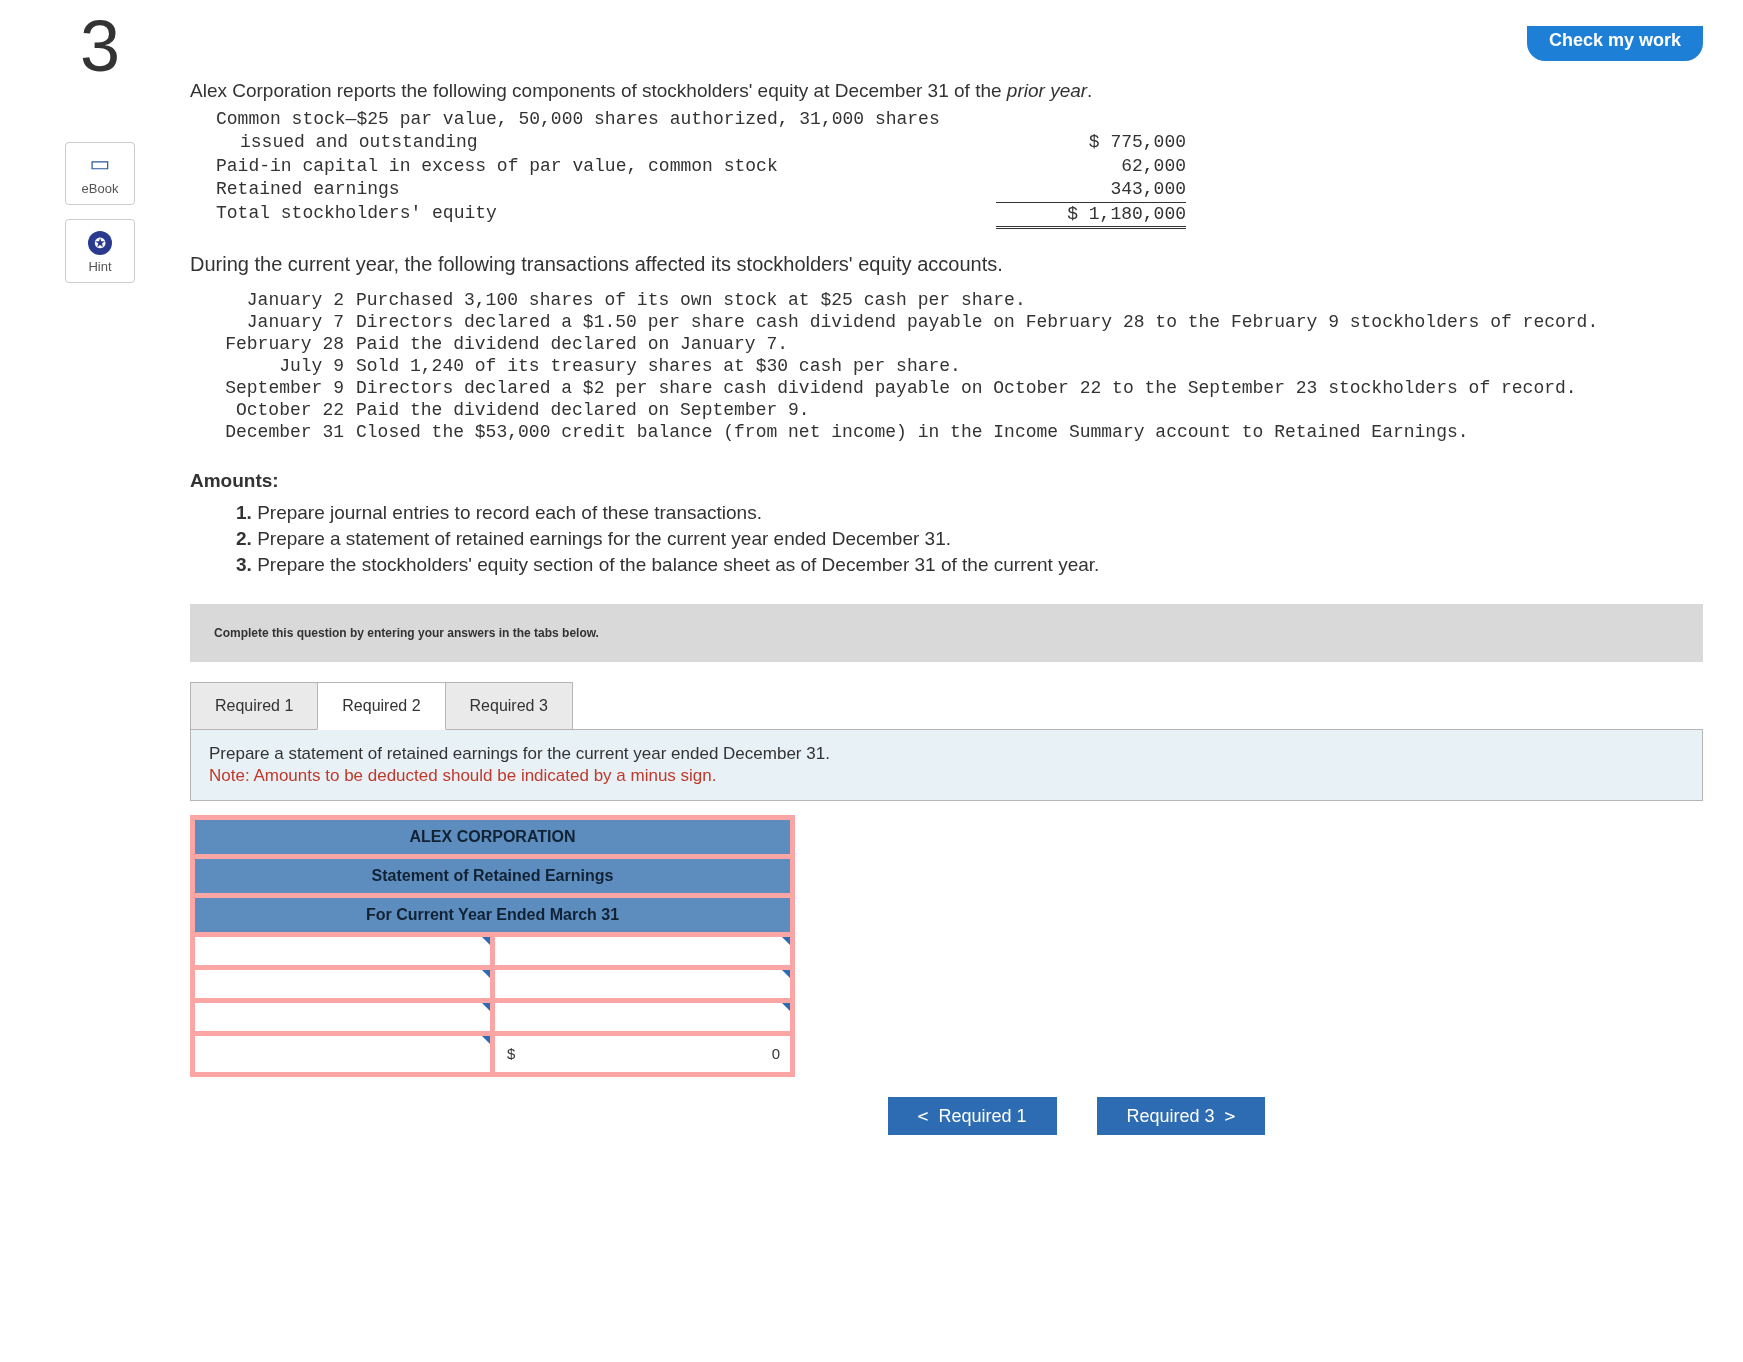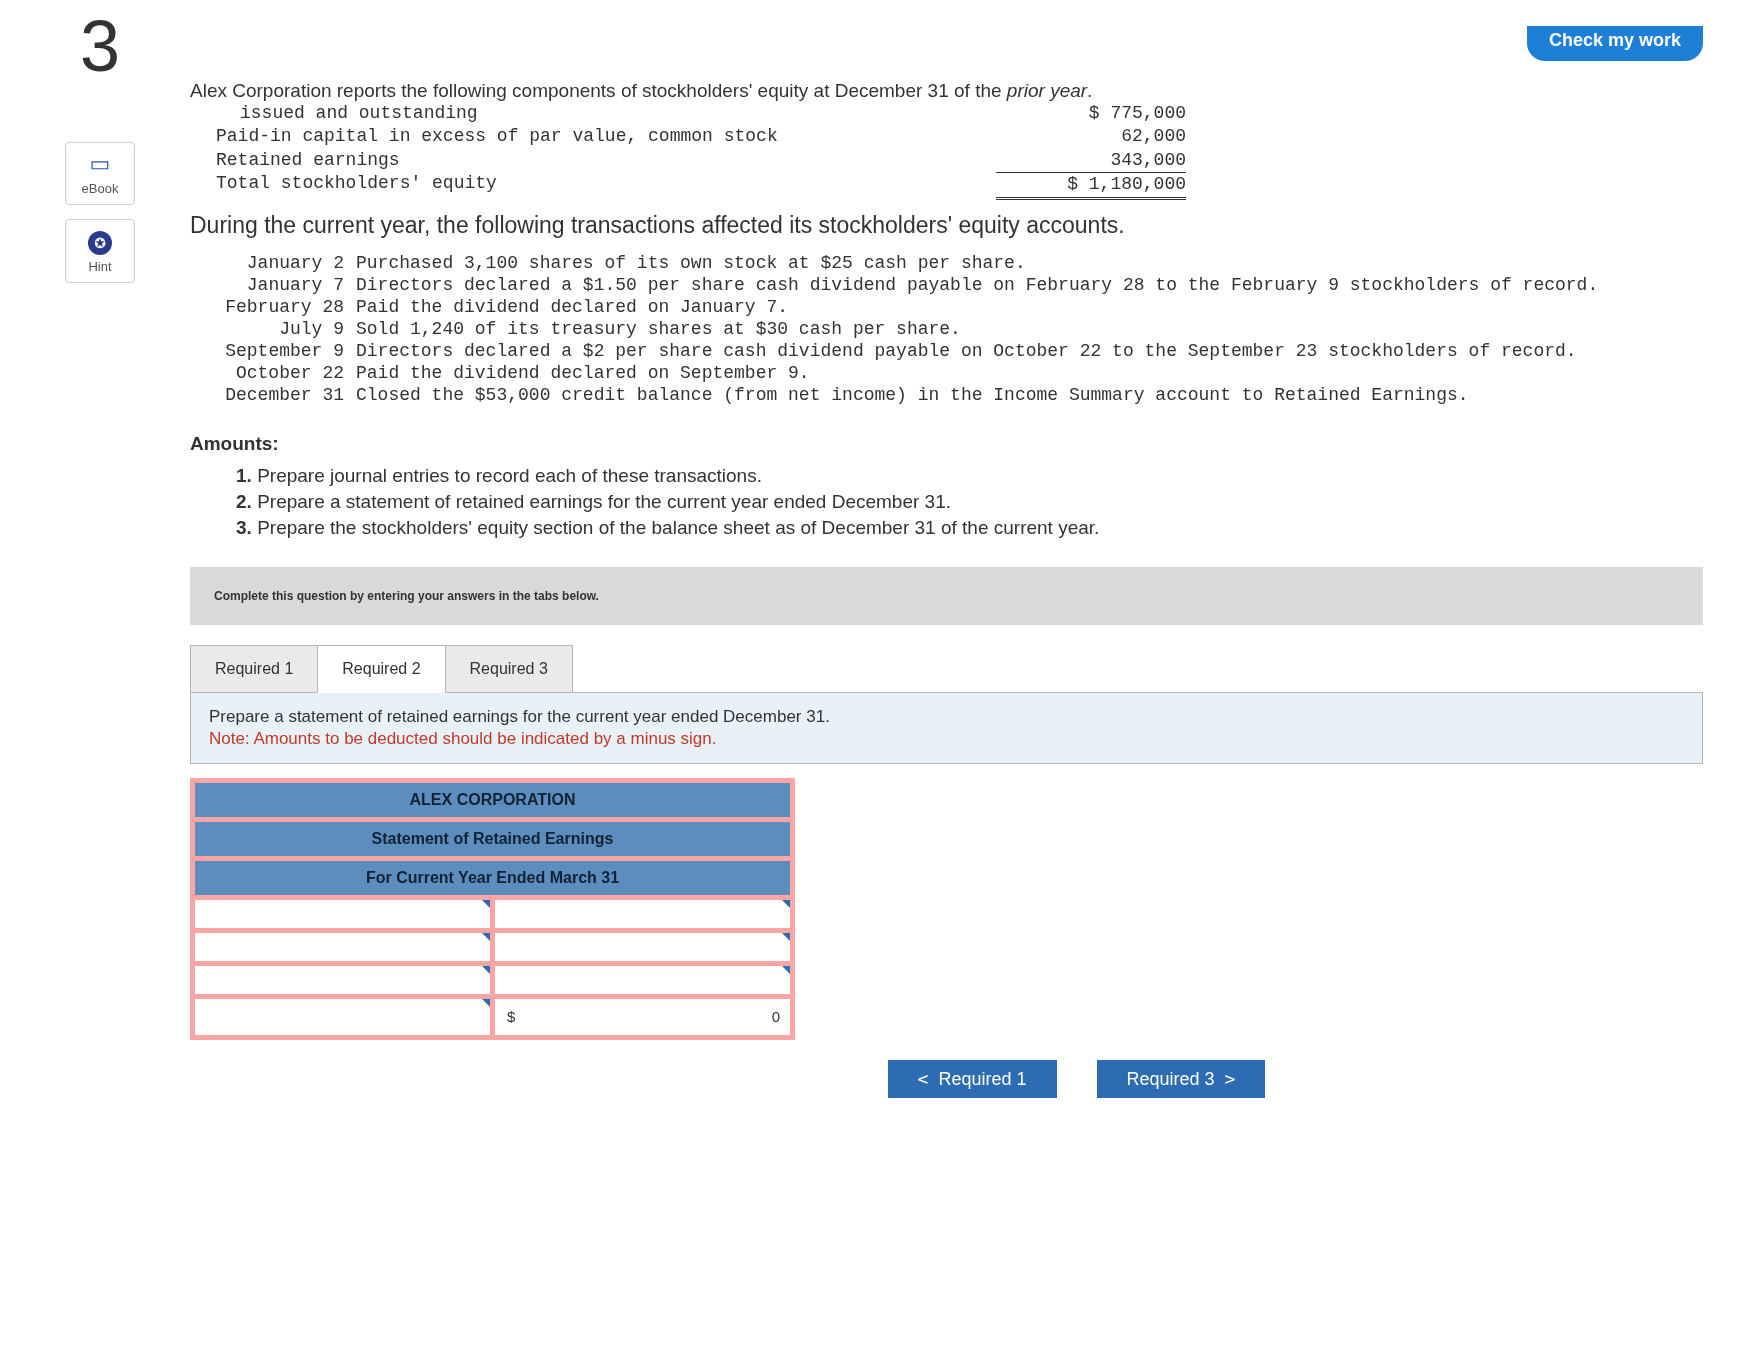--- a/index.html
+++ b/index.html
@@ -71,21 +71,21 @@
     width: 24px; height: 24px;
     font-size: 14px;
     line-height: 24px;
   }
   .main-col {
     flex: 1;
     padding-top: 70px;
   }
   .intro {
     font-size: 19px;
-    margin-bottom: 0;
+    margin-bottom: 6px;
   }
   .intro .prior { font-style: italic; }
   .equity-block {
     font-family: "Courier New", monospace;
     font-size: 18px;
     line-height: 1.3;
     padding-left: 26px;
   }
   .erow {
     display: flex;
@@ -93,22 +93,22 @@
   .erow .elabel { width: 780px; }
   .erow .eval {
     width: 190px;
     text-align: right;
     white-space: pre;
   }
   .erow.indent .elabel { padding-left: 24px; }
   .erow .eval.topline { border-top: 1px solid #333; }
   .erow .eval.dbl { border-bottom: 3px double #333; }
   .midtext {
-    font-size: 23px;
-    margin: 12px 0 14px;
+    font-size: 20px;
+    margin: 24px 0 14px;
   }
   .tx-table {
     font-family: "Courier New", monospace;
     font-size: 18px;
     padding-left: 26px;
   }
   .tx-row { display: flex; margin-bottom: 2px; }
   .tx-date { width: 140px; text-align: right; padding-right: 12px; white-space: nowrap; }
   .tx-desc { flex: 1; }
   .req-hdr {
@@ -235,20 +235,24 @@
         <div class="tlabel">Hint</div>
       </div>
     </div>
 
     <div class="main-col">
       <div class="intro">
         <span>Alex Corporation reports the following components of stockholders' equity at December 31 of the </span><span class="prior">prior year</span><span>.</span>
       </div>
 
       <div class="equity-block">
+        <div class="erow">
+          <div class="elabel">Common stock—$25 par value, 50,000 shares authorized, 31,000 shares</div>
+          <div class="eval"></div>
+        </div>
         <div class="erow indent">
           <div class="elabel">issued and outstanding</div>
           <div class="eval">$ 775,000</div>
         </div>
         <div class="erow">
           <div class="elabel">Paid-in capital in excess of par value, common stock</div>
           <div class="eval">62,000</div>
         </div>
         <div class="erow">
           <div class="elabel">Retained earnings</div>

